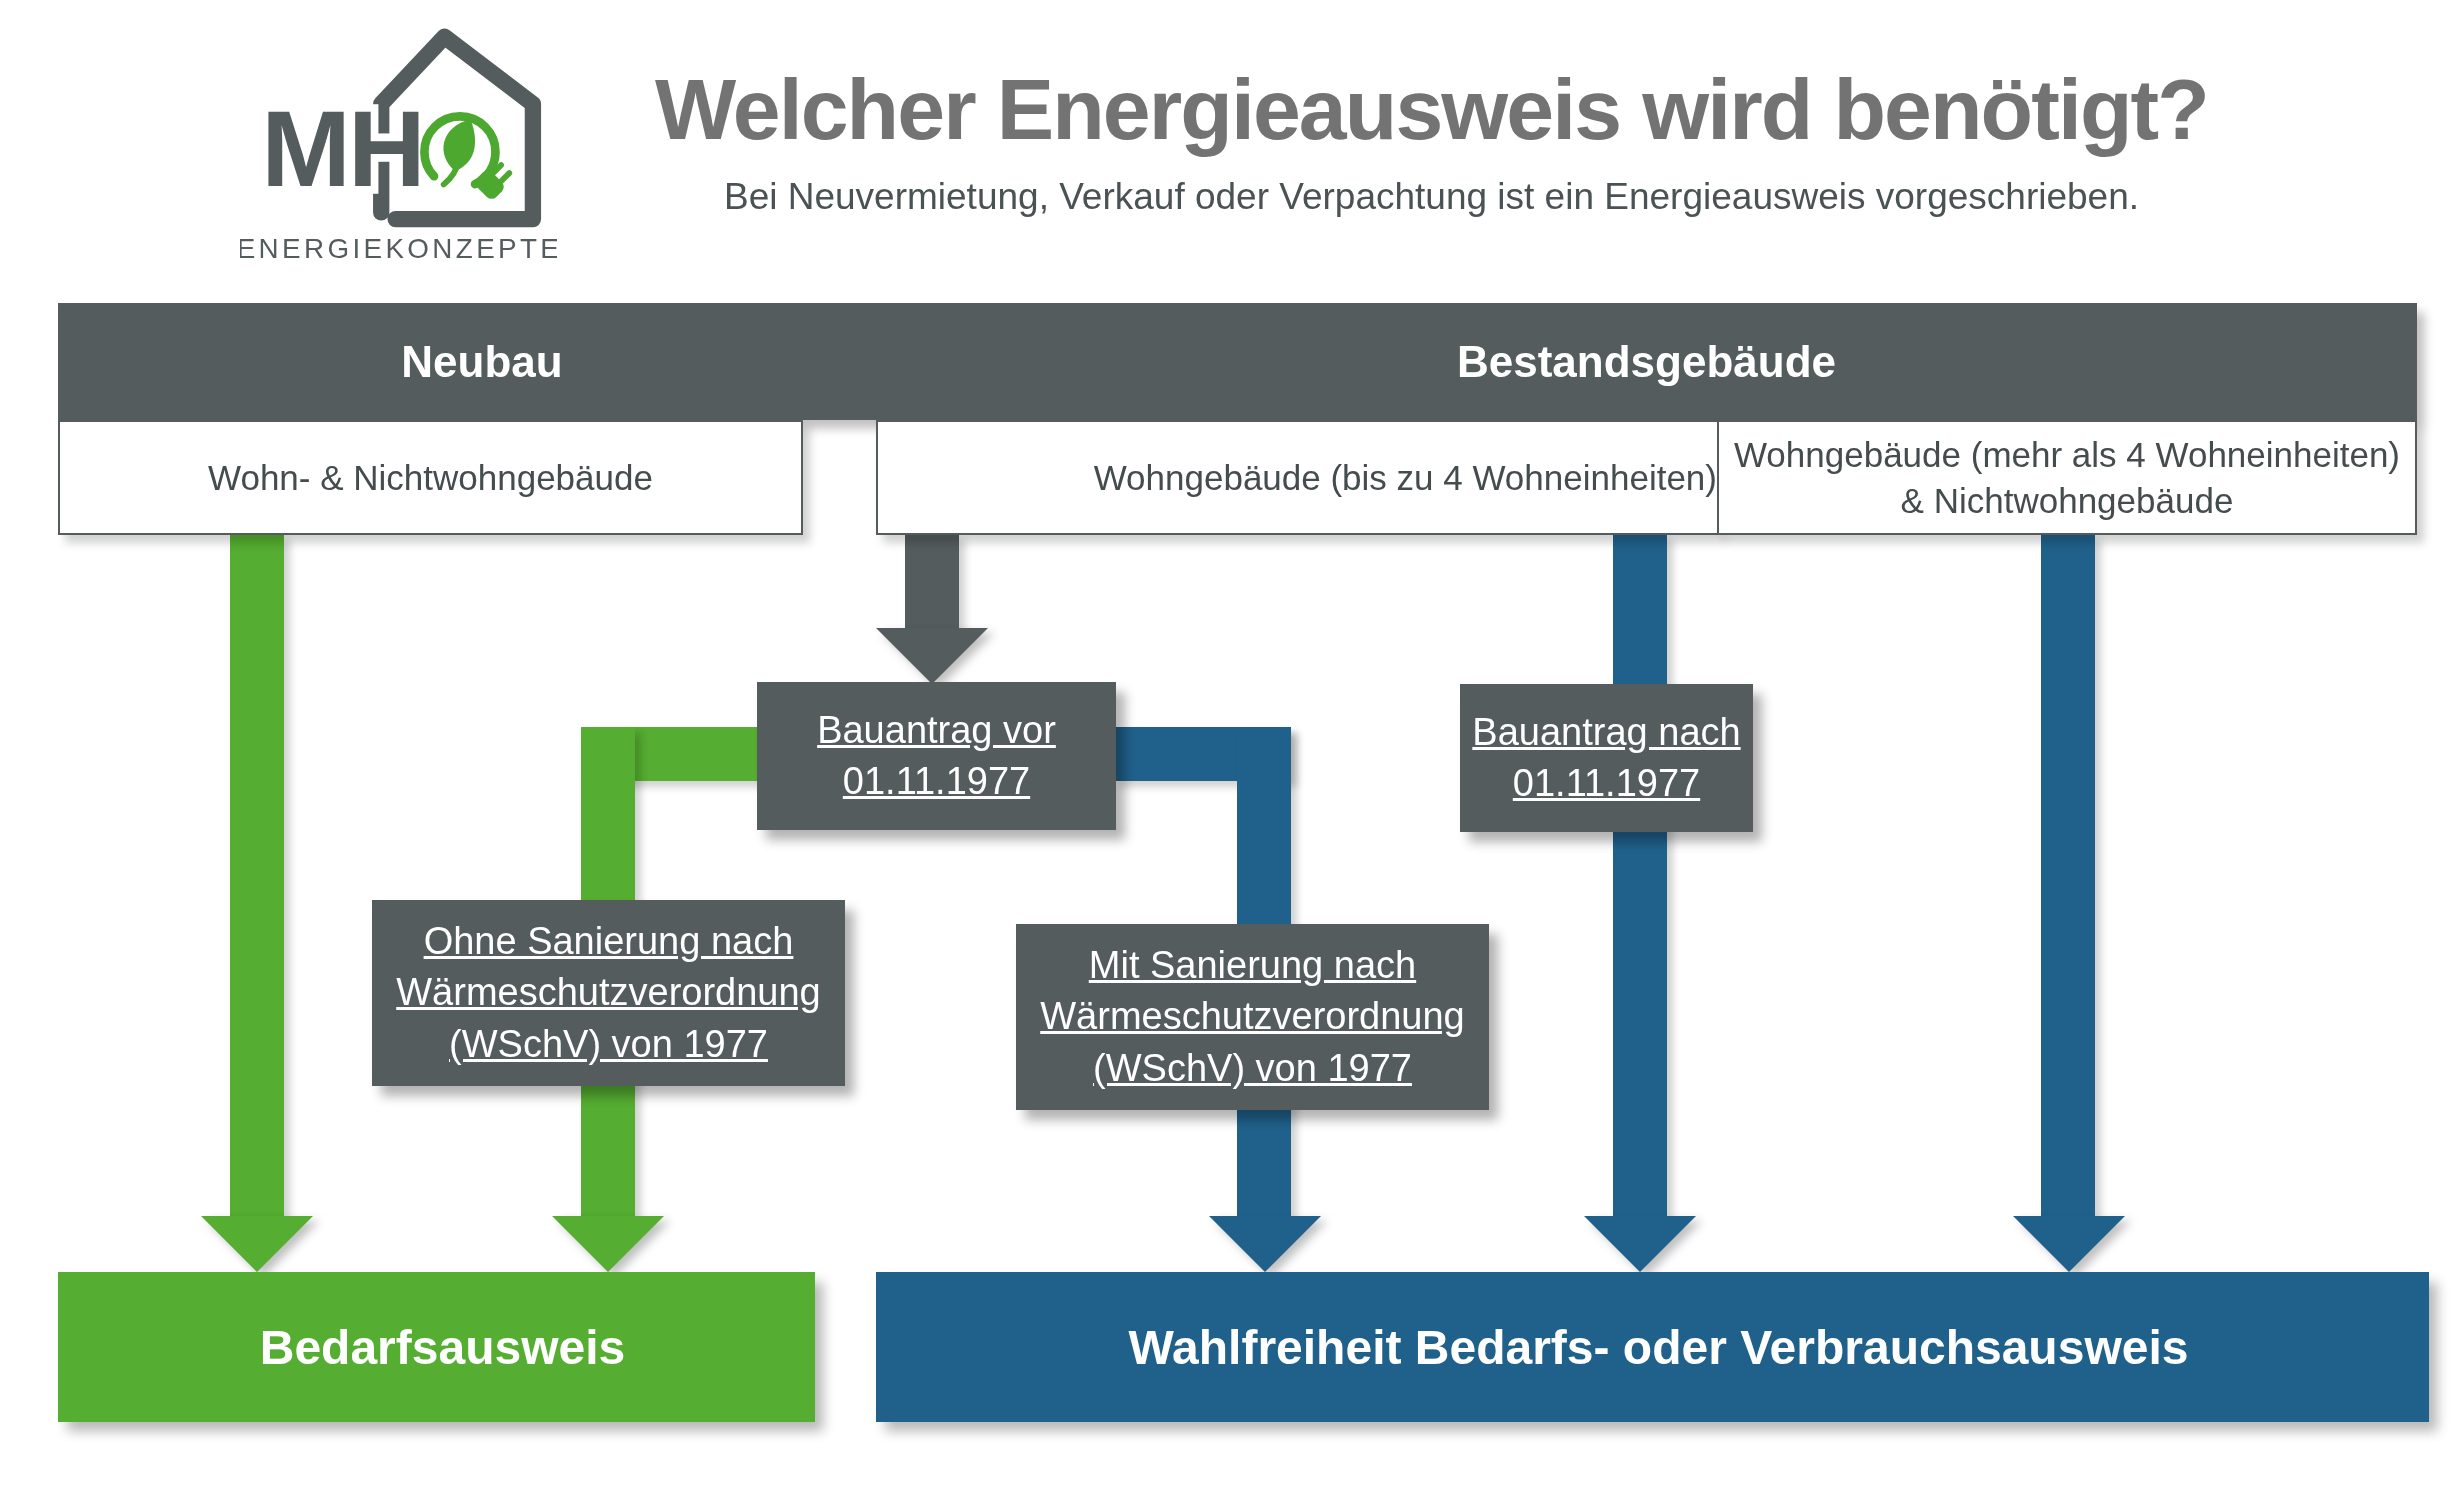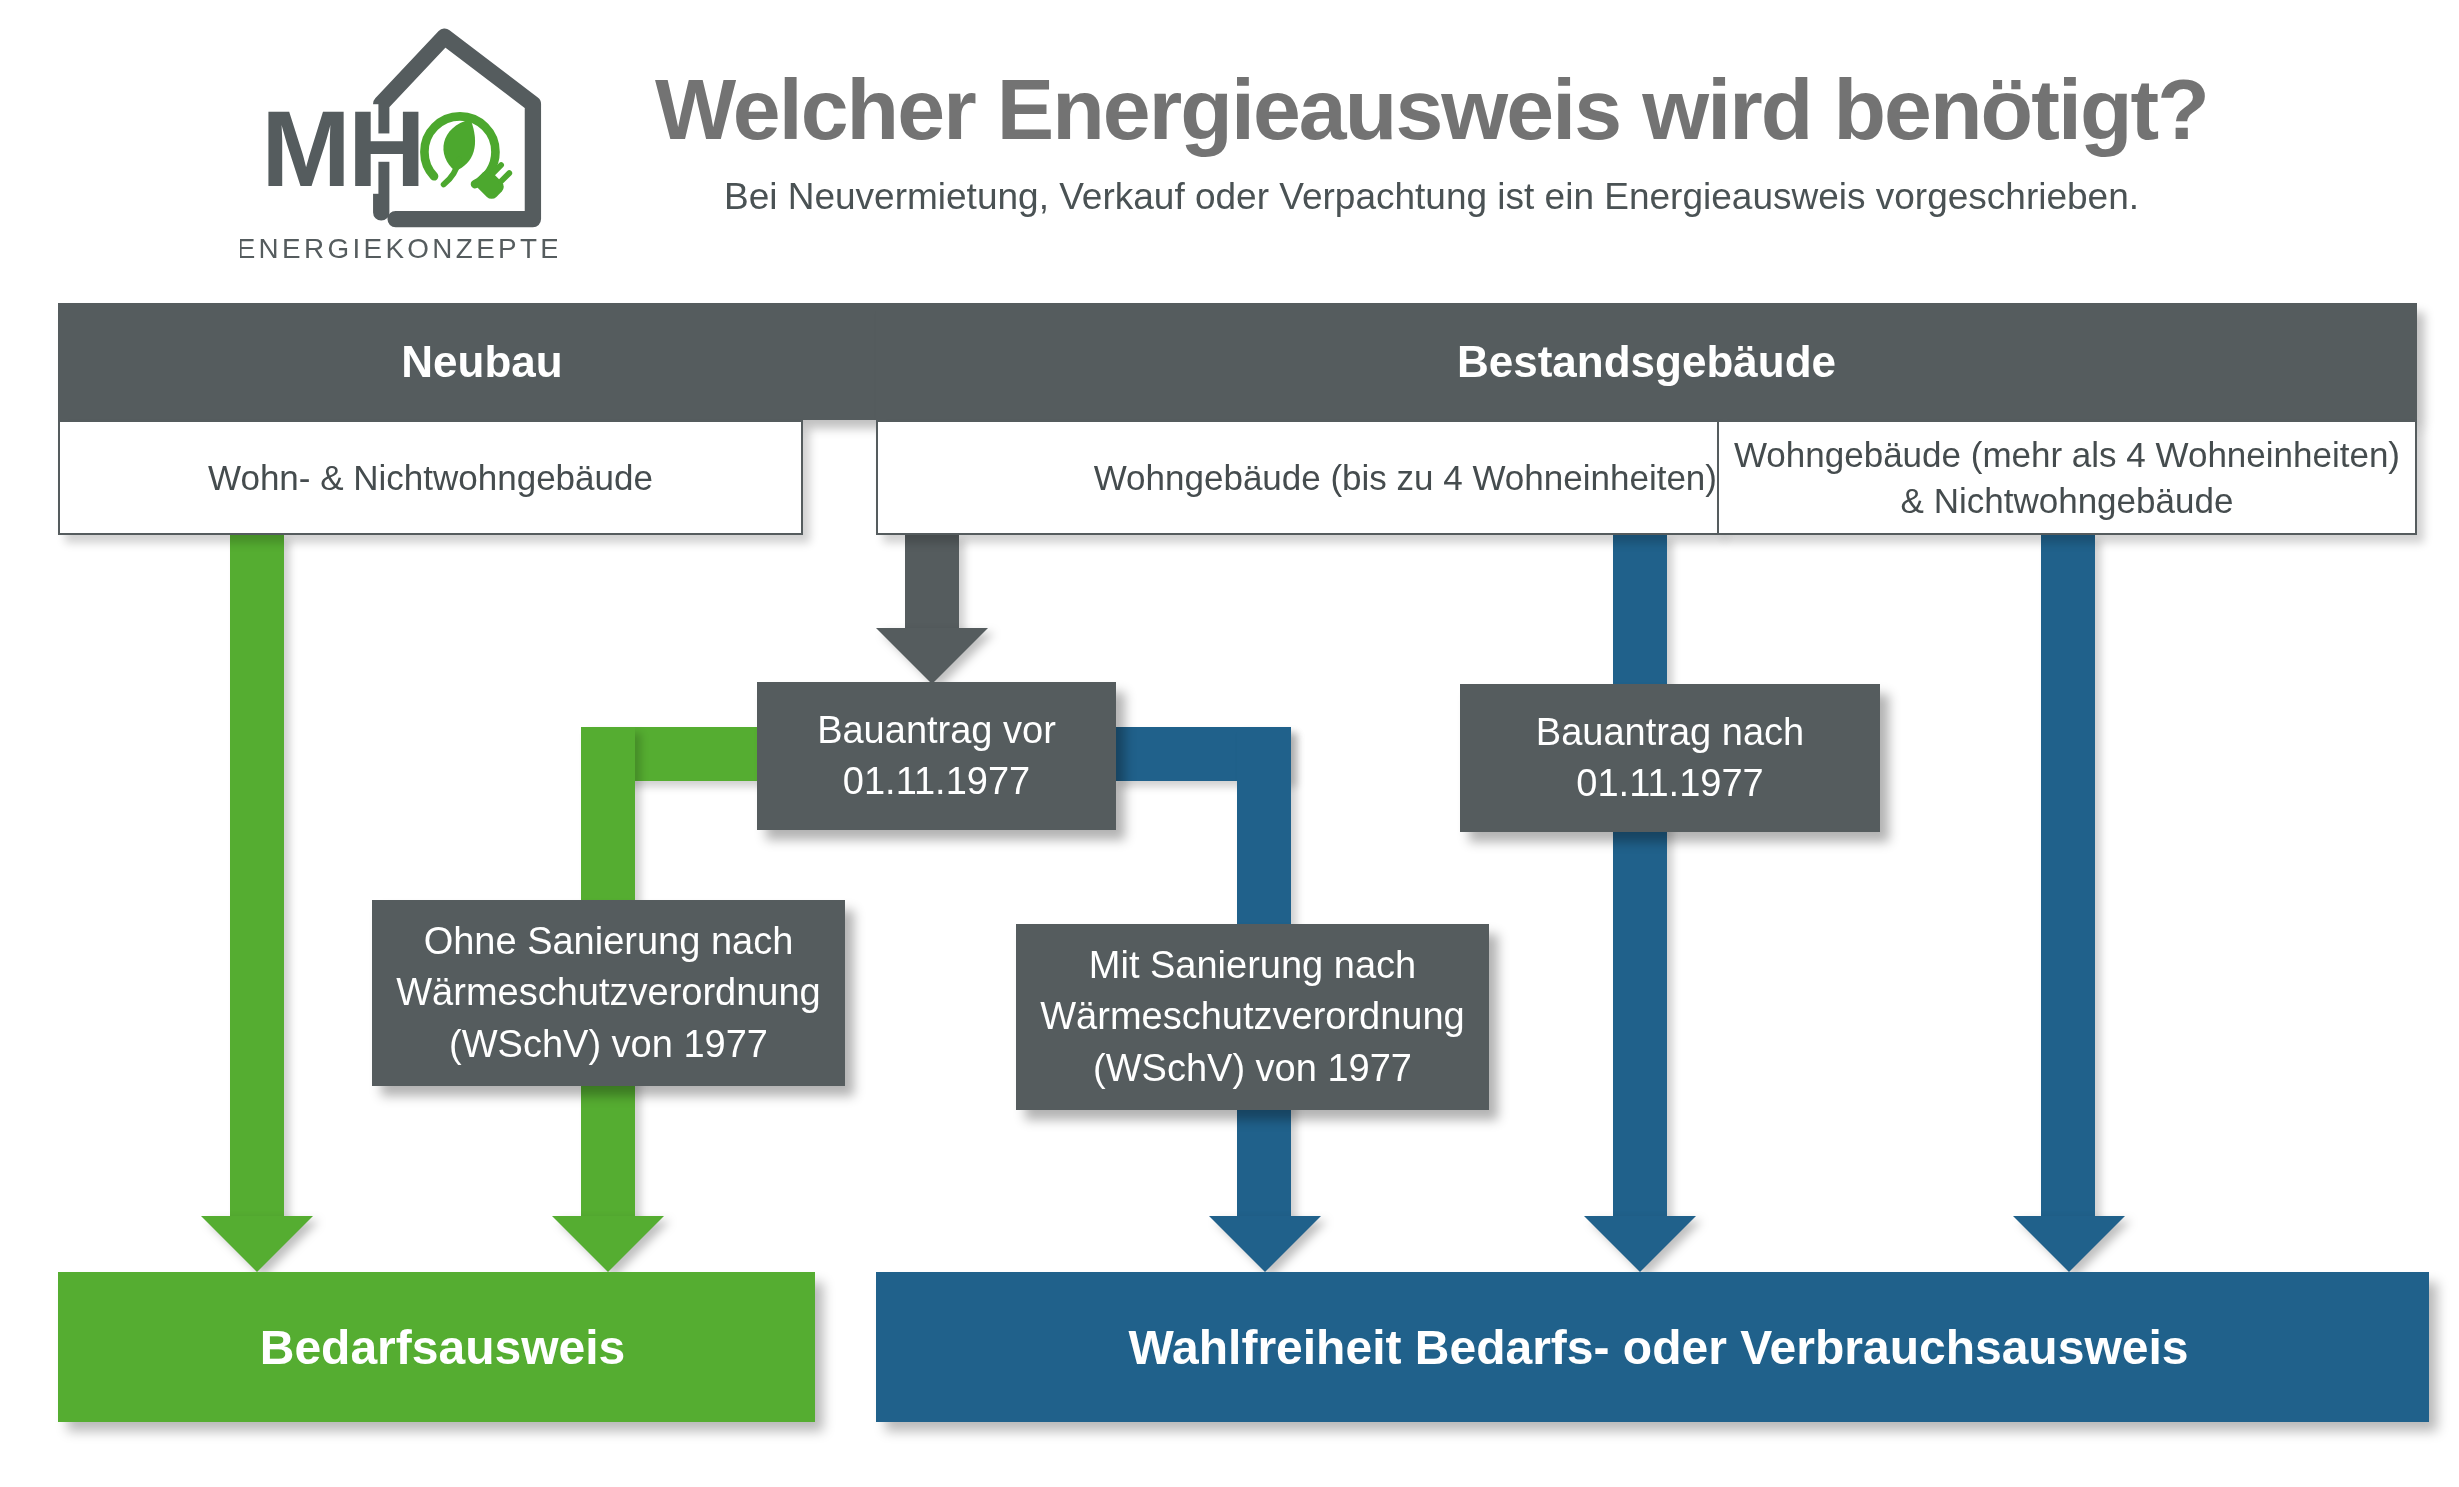--- a/index.html
+++ b/index.html
@@ -30,21 +30,21 @@
     position:absolute;height:115px;background:#ffffff;
     border:2.9px solid #555c5e;box-sizing:border-box;
     display:flex;align-items:center;justify-content:center;text-align:center;
     font-size:35px;color:#454c4e;line-height:1.3;
     box-shadow:6.7px 7.7px 8.6px rgba(0,0,0,0.18);z-index:2;
   }
   .node{
     position:absolute;background:#555c5e;color:#ffffff;
     display:flex;flex-direction:column;align-items:center;justify-content:center;
     text-align:center;font-size:38px;line-height:1.35;
-    box-shadow:8.6px 9.6px 10.6px rgba(0,0,0,0.3);z-index:3;
+    box-shadow:8.6px 9.6px 10.6px rgba(0,0,0,0.3);z-index:3;text-decoration:underline;
   }
   .result{
     position:absolute;top:1272px;height:150px;color:#ffffff;
     display:flex;align-items:center;justify-content:center;text-align:center;
     font-size:48px;font-weight:bold;
     box-shadow:8.6px 9.6px 11.5px rgba(0,0,0,0.28);z-index:3;padding-left:12px;
   }
   
   .bar{position:absolute;z-index:1;box-shadow:5.8px 5.8px 7.7px rgba(0,0,0,0.18);}
   .bar.green{background:#55ad31;}
@@ -129,21 +129,21 @@
   <div class="head blue" style="left:1584px;top:1216px;"></div>
 
   <div class="bar blue" style="left:2041px;top:534px;width:54px;height:684px;"></div>
   <div class="head blue" style="left:2013px;top:1216px;"></div>
 
   <div class="node" style="left:757px;top:682px;width:359px;height:148px;">
     <div>Bauantrag vor</div>
     <div>01.11.1977</div>
   </div>
 
-  <div class="node" style="left:1460px;top:684px;width:420px;height:148px;">
+  <div class="node" style="left:1460px;top:684px;width:293px;height:148px;">
     <div>Bauantrag nach</div>
     <div>01.11.1977</div>
   </div>
 
   <div class="node" style="left:372px;top:900px;width:473px;height:186px;">
     <div>Ohne Sanierung nach</div>
     <div>Wärmeschutzverordnung</div>
     <div>(WSchV) von 1977</div>
   </div>
 

